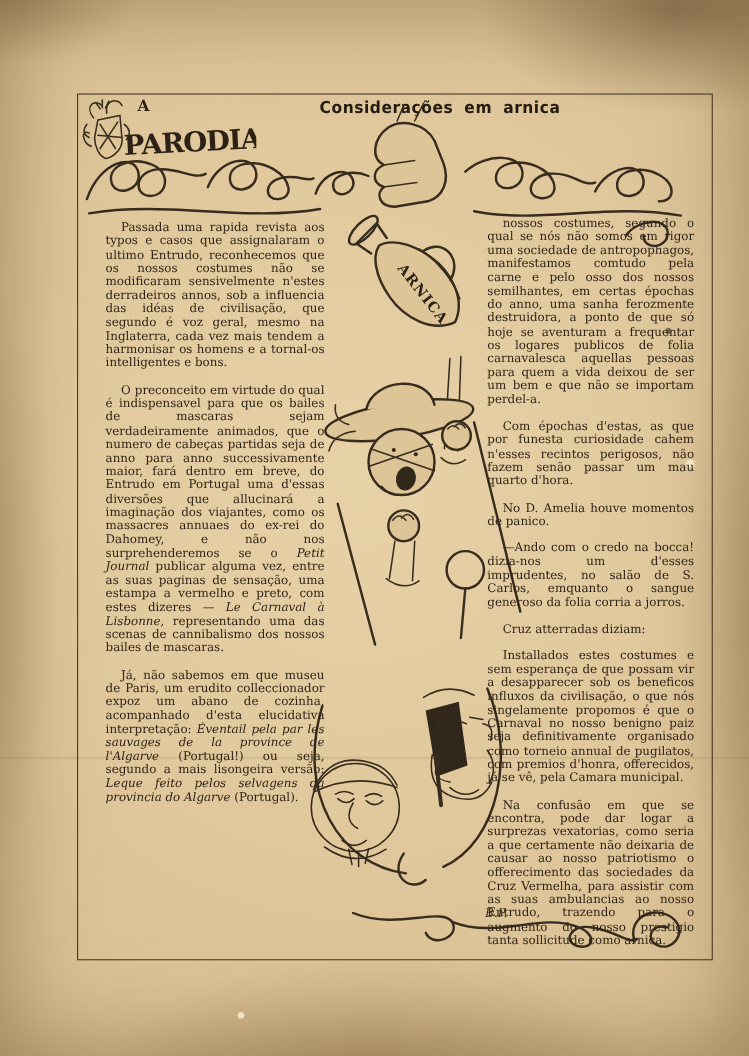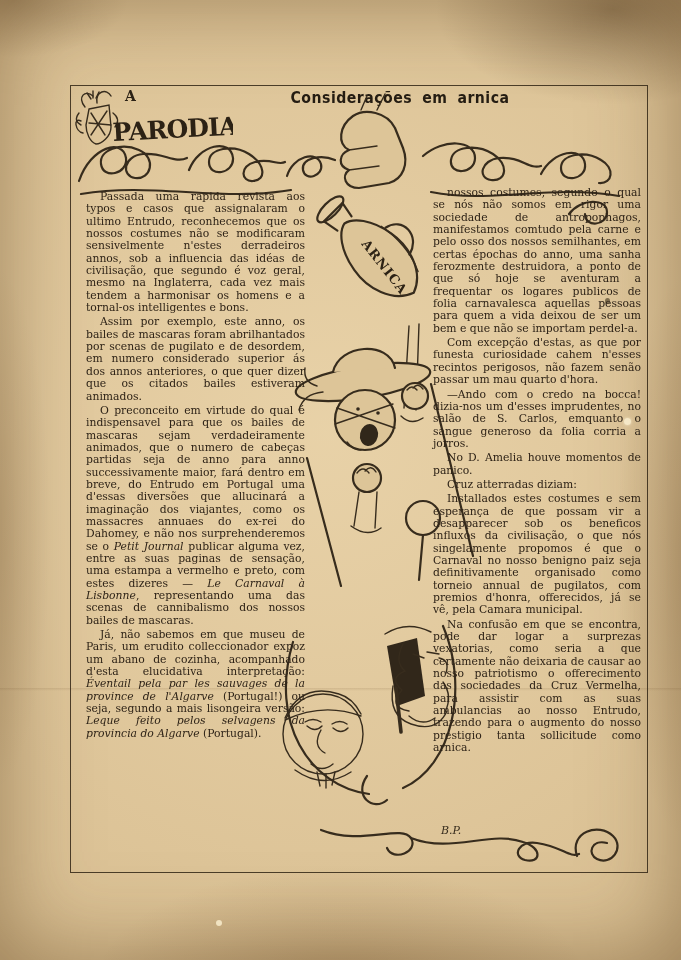--- a/index.html
+++ b/index.html
@@ -32,21 +32,21 @@
   .headline{
     position:absolute;left:188px;top:3px;width:300px;text-align:center;
     font-family:"DejaVu Sans",sans-serif;font-weight:bold;font-size:15px;
     letter-spacing:.5px;word-spacing:5px;color:#241c12;
     transform:scaleX(.94);transform-origin:left top;
   }
   .col{
     position:absolute;color:#2e2317;
     font-size:10.8px;line-height:12.35px;text-align:justify;
   }
-  .col p{margin:2px;text-indent:14px;}
+  .col p{margin:12px;text-indent:14px;}
   .col-left{left:13px;top:103px;width:223px;height:678px;overflow:hidden;}
   .col-right{left:360px;top:99px;width:212px;height:682px;overflow:hidden;}
   .art{position:absolute;left:0;top:0;width:576px;height:786px;pointer-events:none;}
   .ink{stroke:#372c1d;fill:none;stroke-width:2.2;stroke-linecap:round;stroke-linejoin:round;}
   .ink-thin{stroke:#372c1d;fill:none;stroke-width:1.4;stroke-linecap:round;}
   .ink-fill{fill:#31271a;stroke:none;}
   .paperfill{fill:#ddc598;}
   .jug-label{font-family:"DejaVu Serif",serif;font-weight:bold;font-size:13px;fill:#2c2215;letter-spacing:1px;}
   .signature{font-family:"DejaVu Serif",serif;font-style:italic;font-size:11px;fill:#372c1d;}
   .logo-a{font-family:"DejaVu Serif",serif;font-weight:bold;font-size:14px;fill:#2c2215;}
@@ -179,28 +179,27 @@
         <path d="M250,744 C290,760 330,738 340,752 C348,766 322,776 316,762"></path>
         <path d="M340,752 C380,768 420,744 452,756 C472,762 470,778 454,774 C440,770 448,754 466,757 C492,761 498,772 508,768"></path>
         <path d="M506,770 C498,746 528,736 542,750 C554,762 540,780 526,773 C516,768 520,753 536,757"></path>
       </g>
 
       <text class="signature" x="370" y="748">B.P.</text>
     </svg>
 
     <div class="col col-left">
         <p>Passada uma rapida revista aos typos e casos que assignalaram o ultimo Entrudo, reconhecemos que os nossos costumes não se modificaram sensivelmente n'estes derradeiros annos, sob a influencia das idéas de civilisação, que segundo é voz geral, mesmo na Inglaterra, cada vez mais tendem a harmonisar os homens e a tornal-os intelligentes e bons.</p>
-        <p>Assim por exemplo, este anno, os bailes de mascaras foram abrilhantados por scenas de pugilato e de desordem, em numero considerado superior ás dos annos anteriores, o que quer dizer que os citados bailes estiveram animados.</p>
         <p>O preconceito em virtude do qual é indispensavel para que os bailes de mascaras sejam verdadeiramente animados, que o numero de cabeças partidas seja de anno para anno successivamente maior, fará dentro em breve, do Entrudo em Portugal uma d'essas diversões que allucinará a imaginação dos viajantes, como os massacres annuaes do ex-rei do Dahomey, e não nos surprehenderemos se o <i>Petit Journal</i> publicar alguma vez, entre as suas paginas de sensação, uma estampa a vermelho e preto, com estes dizeres — <i>Le Carnaval à Lisbonne</i>, representando uma das scenas de cannibalismo dos nossos bailes de mascaras.</p>
         <p>Já, não sabemos em que museu de Paris, um erudito colleccionador expoz um abano de cozinha, acompanhado d'esta elucidativa interpretação: <i>Éventail pela par les sauvages de la province de l'Algarve</i> (Portugal!) ou seja, segundo a mais lisongeira versão: <i>Leque feito pelos selvagens da provincia do Algarve</i> (Portugal).</p>
       </div>
     <div class="col col-right">
         <p>nossos costumes, segundo o qual se nós não somos em rigor uma sociedade de antropophagos, manifestamos comtudo pela carne e pelo osso dos nossos semilhantes, em certas épochas do anno, uma sanha ferozmente destruidora, a ponto de que só hoje se aventuram a frequentar os logares publicos de folia carnavalesca aquellas pessoas para quem a vida deixou de ser um bem e que não se importam perdel-a.</p>
-        <p>Com excepção d'estas, as que por funesta curiosidade cahem n'esses recintos perigosos, não fazem senão passar um mau quarto d'hora.</p>
+        <p>Com épochas d'estas, as que por funesta curiosidade cahem n'esses recintos perigosos, não fazem senão passar um mau quarto d'hora.</p>
+        <p>No D. Amelia houve momentos de panico.</p>
         <p>—Ando com o credo na bocca! dizia-nos um d'esses imprudentes, no salão de S. Carlos, emquanto o sangue generoso da folia corria a jorros.</p>
-        <p>No D. Amelia houve momentos de panico.</p>
         <p>Cruz atterradas diziam:</p>
         <p>Installados estes costumes e sem esperança de que possam vir a desapparecer sob os beneficos influxos da civilisação, o que nós singelamente propomos é que o Carnaval no nosso benigno paiz seja definitivamente organisado como torneio annual de pugilatos, com premios d'honra, offerecidos, já se vê, pela Camara municipal.</p>
         <p>Na confusão em que se encontra, pode dar logar a surprezas vexatorias, como seria a que certamente não deixaria de causar ao nosso patriotismo o offerecimento das sociedades da Cruz Vermelha, para assistir com as suas ambulancias ao nosso Entrudo, trazendo para o augmento do nosso prestigio tanta sollicitude como arnica.</p>
       </div>
 
   </div>
 </div>
 
 </body></html>

